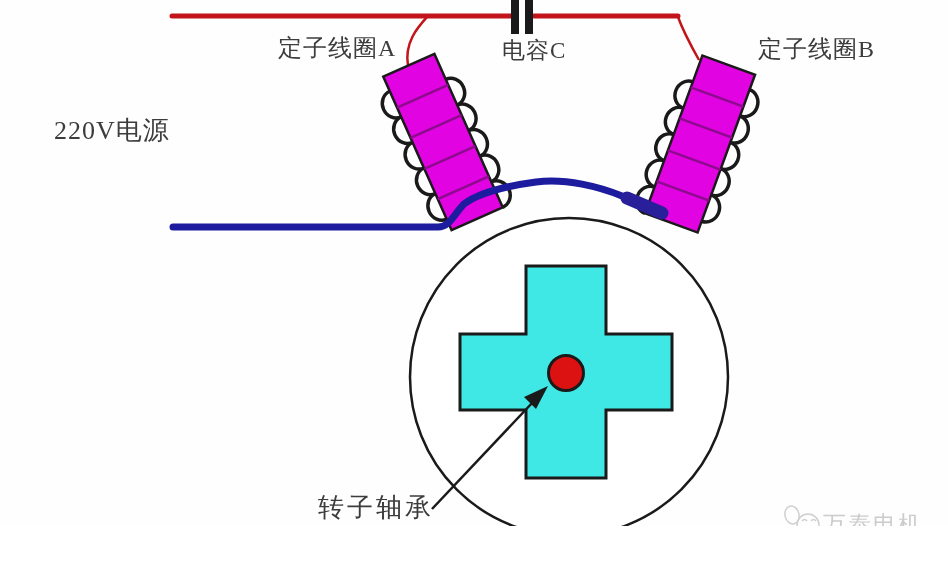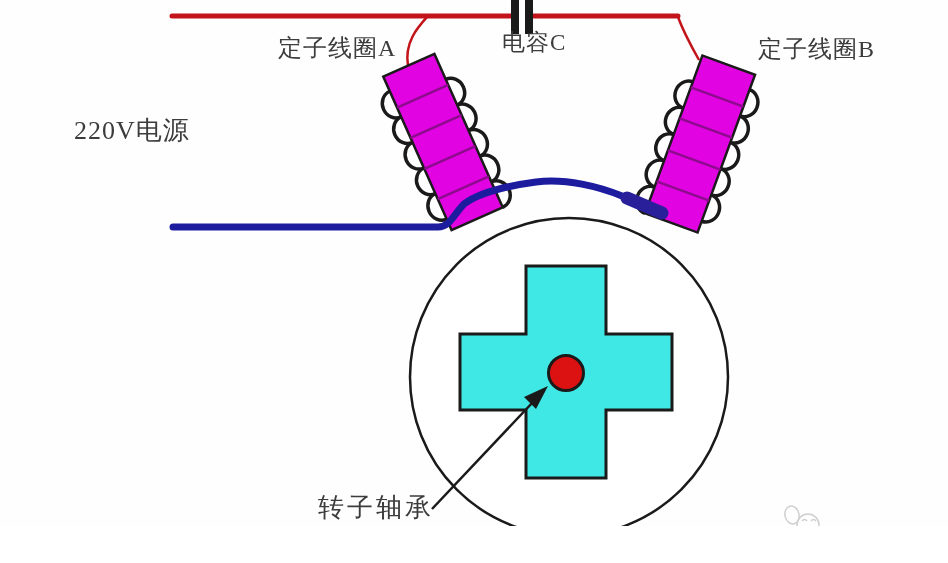--- a/index.html
+++ b/index.html
@@ -12,23 +12,23 @@
   }
   .stage svg{position:absolute;left:0;top:0;}
   .diagram-label{
     position:absolute;
     color:#3c3c3c;
     letter-spacing:1px;
     white-space:nowrap;
     line-height:1;
   }
   .lbl-coil-a{left:278px;top:36px;font-size:24px;}
-  .lbl-cap{left:502px;top:31px;font-size:23px;}
+  .lbl-cap{left:502px;top:39px;font-size:23px;}
   .lbl-coil-b{left:758px;top:37px;font-size:24px;}
-  .lbl-power{left:74px;top:118px;font-size:26px;}
+  .lbl-power{left:54px;top:118px;font-size:26px;}
   .lbl-bearing{left:318px;top:487px;font-size:26px;letter-spacing:3px;margin-top:8px;}
   .watermark-text{
     position:absolute;left:823px;top:509px;
     font-size:23px;color:#cccccc;letter-spacing:2px;
     font-family:"Liberation Sans","DejaVu Sans",sans-serif;
   }
   .bottom-strip{
     position:absolute;left:0;top:552px;width:948px;height:11px;
     background:#e9eaea;
   }
@@ -81,15 +81,16 @@
       <path d="M800 534 q 8 4 16 0"></path>
     </g>
   </svg>
 
   <div class="diagram-label lbl-coil-a">定子线圈A</div>
   <div class="diagram-label lbl-cap">电容C</div>
   <div class="diagram-label lbl-coil-b">定子线圈B</div>
   <div class="diagram-label lbl-power">220V电源</div>
   <div class="diagram-label lbl-bearing">转子轴承</div>
 
+  <div class="watermark-text">万泰电机</div>
 
   <div class="bottom-strip"></div>
 </div>
 
 </body></html>

